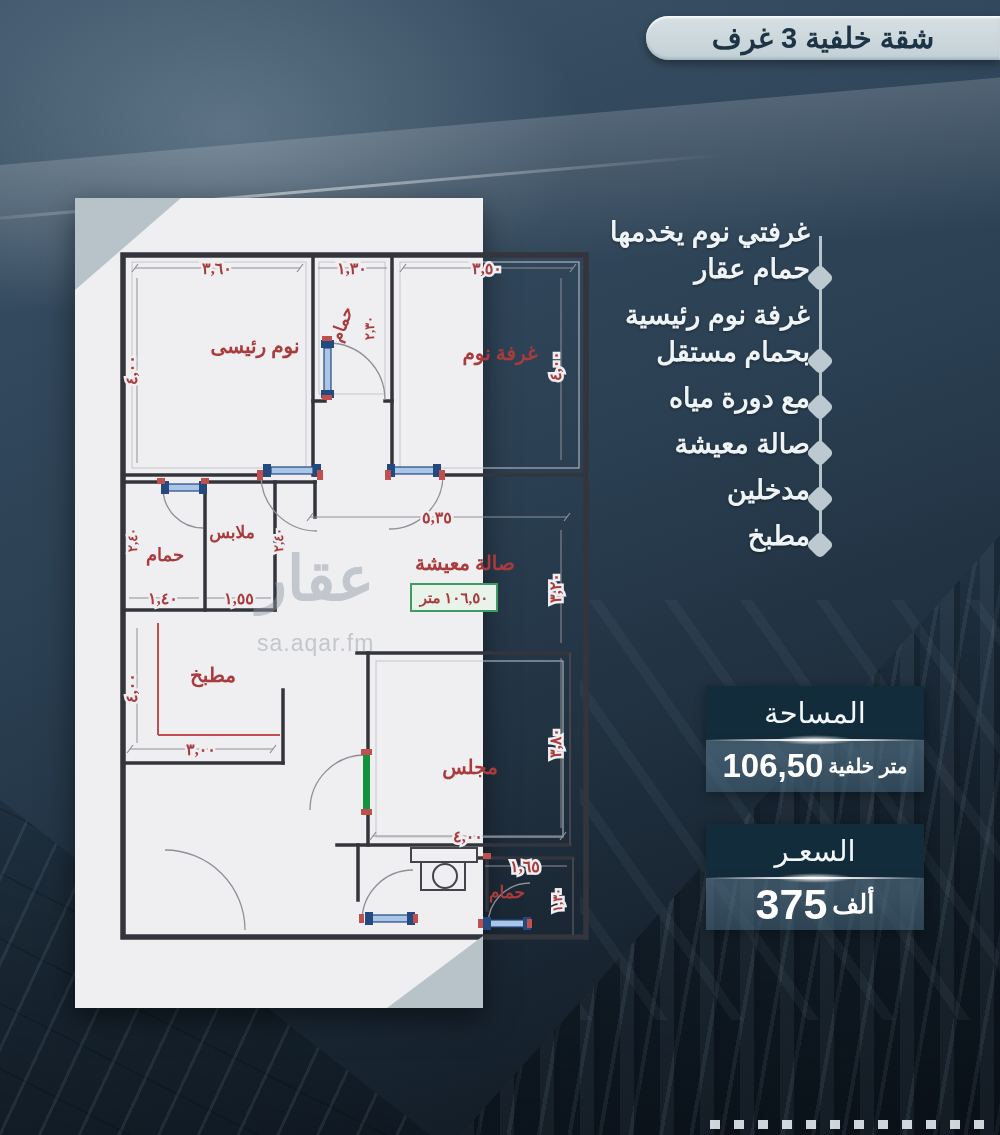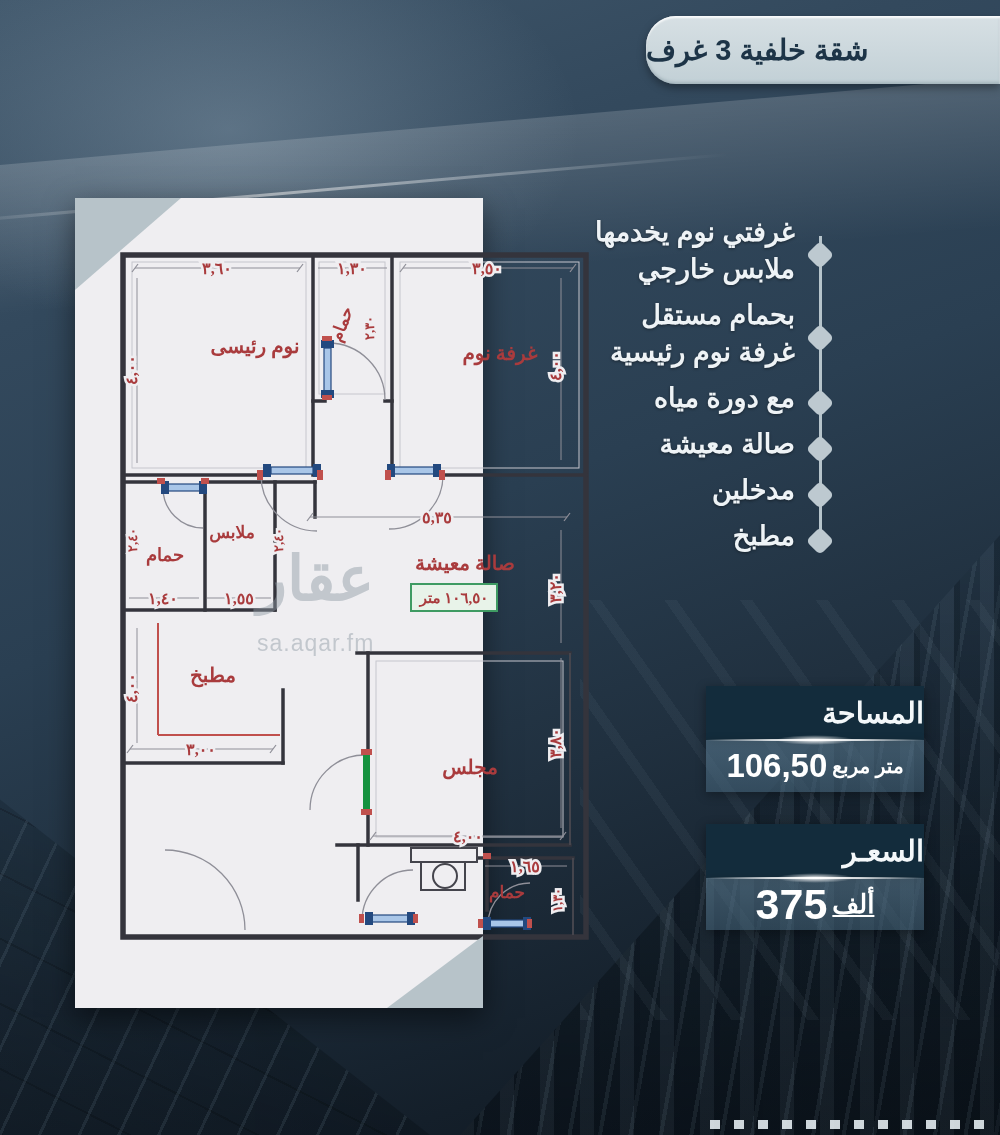--- a/index.html
+++ b/index.html
@@ -23,24 +23,24 @@
     background:
       repeating-linear-gradient(90deg,rgba(185,215,235,.07) 0 14px,rgba(8,16,24,.28) 14px 20px,rgba(0,0,0,0) 20px 40px),
       repeating-linear-gradient(100deg,rgba(185,215,235,.09) 0 4px,rgba(0,0,0,0) 4px 30px),
       linear-gradient(180deg,rgba(16,26,36,0),rgba(6,12,18,.6));}
   .beam{position:absolute;right:0;top:600px;width:420px;height:420px;opacity:.6;pointer-events:none;
     background:repeating-linear-gradient(55deg,rgba(190,215,230,.08) 0 10px,rgba(0,0,0,0) 10px 62px);}
   .window-dashes{position:absolute;right:4px;bottom:6px;width:286px;height:9px;pointer-events:none;
     background:repeating-linear-gradient(90deg,rgba(240,248,252,.85) 0 10px,rgba(0,0,0,0) 10px 24px);}
 
   
-  .banner{position:absolute;left:646px;top:16px;width:354px;height:68px;
+  .banner{position:absolute;left:646px;top:16px;width:354px;height:44px;
     background:linear-gradient(#d7e0e4,#c2d0d6);border-radius:30px 0 0 30px;
     box-shadow:inset 0 2px 2px rgba(255,255,255,.85),inset 0 -2px 3px rgba(120,140,150,.4),0 4px 8px rgba(0,0,0,.35);
-    display:flex;align-items:center;}
+    display:flex;align-items:center;justify-content:center;}
   .banner-text{direction:rtl;color:#1d3447;font-size:29px;font-weight:bold;letter-spacing:0;}
 
   
   .plan-panel{position:absolute;left:75px;top:198px;width:408px;height:810px;background:#efeef1;
     box-shadow:0 10px 28px rgba(0,0,0,.5);}
   .corner-tl{position:absolute;left:0;top:0;width:106px;height:92px;background:#b7c3c9;
     clip-path:polygon(0 0,100% 0,0 100%);}
   .corner-br{position:absolute;right:0;bottom:0;width:96px;height:72px;background:#b7c3c9;
     clip-path:polygon(100% 0,100% 100%,0 100%);}
   .watermark{position:absolute;left:182px;top:346px;width:200px;text-align:left;opacity:.45;
@@ -65,40 +65,40 @@
   .room-label{font-family:"Liberation Serif",serif;font-weight:bold;font-size:20px;fill:#a93b3d;text-anchor:middle;}
   .dim-text{font-family:"Liberation Serif",serif;font-weight:bold;font-size:16px;fill:#a93b3d;text-anchor:middle;
     paint-order:stroke;stroke:#efeef1;stroke-width:5px;}
   .dim-small{font-size:13px;}
   .badge-rect{fill:#e8f3e9;stroke:#3f9b63;stroke-width:2;}
   .badge-text{font-family:"Liberation Serif",serif;font-weight:bold;font-size:15px;fill:#a93b3d;text-anchor:middle;direction:rtl;}
 
   
   .features{position:absolute;top:214px;right:170px;}
   .connector{position:absolute;top:22px;bottom:26px;right:8.5px;width:3px;background:#b6c4cb;}
-  .feature{display:flex;justify-content:flex-end;align-items:center;gap:15px;margin-bottom:9px;position:relative;}
+  .feature{display:flex;justify-content:flex-end;align-items:flex-end;margin-bottom:9px;position:relative;}
   .bullet{width:20px;height:20px;background:#bdc9d0;transform:rotate(45deg);border-radius:5px;
     margin-top:8px;flex:none;position:relative;z-index:1;}
   .feature-body{text-align:right;direction:rtl;}
   .feature-line{color:#eef3f6;font-size:27px;font-weight:bold;line-height:37px;white-space:nowrap;
     text-shadow:0 1px 3px rgba(0,0,0,.4);}
 
   
   .info-box{position:absolute;left:706px;width:218px;}
   .area-box{top:686px;}
   .price-box{top:824px;}
-  .box-header{background:#132c3c;height:54px;display:flex;align-items:center;
-    color:#f4f8fa;font-size:29px;font-weight:bold;box-shadow:0 3px 10px rgba(0,0,0,.4);direction:rtl;}
+  .box-header{background:#132c3c;height:54px;display:flex;align-items:center;justify-content:center;
+    color:#f4f8fa;font-size:29px;font-weight:normal;box-shadow:0 3px 10px rgba(0,0,0,.4);direction:rtl;}
   .box-value{background:linear-gradient(rgba(96,130,153,.55),rgba(70,102,124,.55));min-height:52px;
     display:flex;align-items:center;justify-content:center;gap:5px;color:#fff;
     box-shadow:0 3px 10px rgba(0,0,0,.3);}
   .value-number{font-size:33px;font-weight:bold;line-height:52px;}
   .value-unit{font-size:20px;font-weight:bold;}
   .price-box .value-number{font-size:43px;}
-  .price-box .value-unit{font-size:26px;text-decoration:underline;}
+  .price-box .value-unit{font-size:26px;}
   .flare{position:relative;height:0;z-index:2;}
   .flare-line{position:absolute;left:0;right:0;top:-1px;height:2px;
     background:linear-gradient(90deg,rgba(255,255,255,0),rgba(255,255,255,.8) 30%,#fff 50%,rgba(255,255,255,.8) 70%,rgba(255,255,255,0));}
   .flare-glow{position:absolute;left:32%;right:32%;top:-5px;height:10px;border-radius:50%;
     background:radial-gradient(ellipse,rgba(255,255,255,.95),rgba(255,255,255,0) 70%);}
 </style>
 </head>
 <body>
 
 <div class="page">
@@ -300,29 +300,29 @@
       <div class="watermark-url">sa.aqar.fm</div>
     </div>
   </div>
 
   <div class="features">
     <div class="connector"></div>
 
     <div class="feature">
       <div class="feature-body">
         <div class="feature-line">غرفتي نوم يخدمها</div>
-        <div class="feature-line">ملابس خارجي</div>
-      </div>
-      <div class="bullet"></div>
-    </div>
-
-    <div class="feature">
-      <div class="feature-body">
+        <div class="feature-line">حمام عقار</div>
+      </div>
+      <div class="bullet"></div>
+    </div>
+
+    <div class="feature">
+      <div class="feature-body">
+        <div class="feature-line">غرفة نوم رئيسية</div>
         <div class="feature-line">بحمام مستقل</div>
-        <div class="feature-line">غرفة نوم رئيسية</div>
       </div>
       <div class="bullet"></div>
     </div>
 
     <div class="feature">
       <div class="feature-body">
         <div class="feature-line">مع دورة مياه</div>
       </div>
       <div class="bullet"></div>
     </div>
@@ -352,21 +352,21 @@
   <div class="info-box area-box">
     <div class="box-header">
       <span>المساحة</span>
     </div>
     <div class="flare">
       <div class="flare-line"></div>
       <div class="flare-glow"></div>
     </div>
     <div class="box-value">
       <span class="value-number">106,50</span>
-      <span class="value-unit">متر مربع</span>
+      <span class="value-unit">متر خلفية</span>
     </div>
   </div>
 
   <div class="info-box price-box">
     <div class="box-header">
       <span>السعـر</span>
     </div>
     <div class="flare">
       <div class="flare-line"></div>
       <div class="flare-glow"></div>

